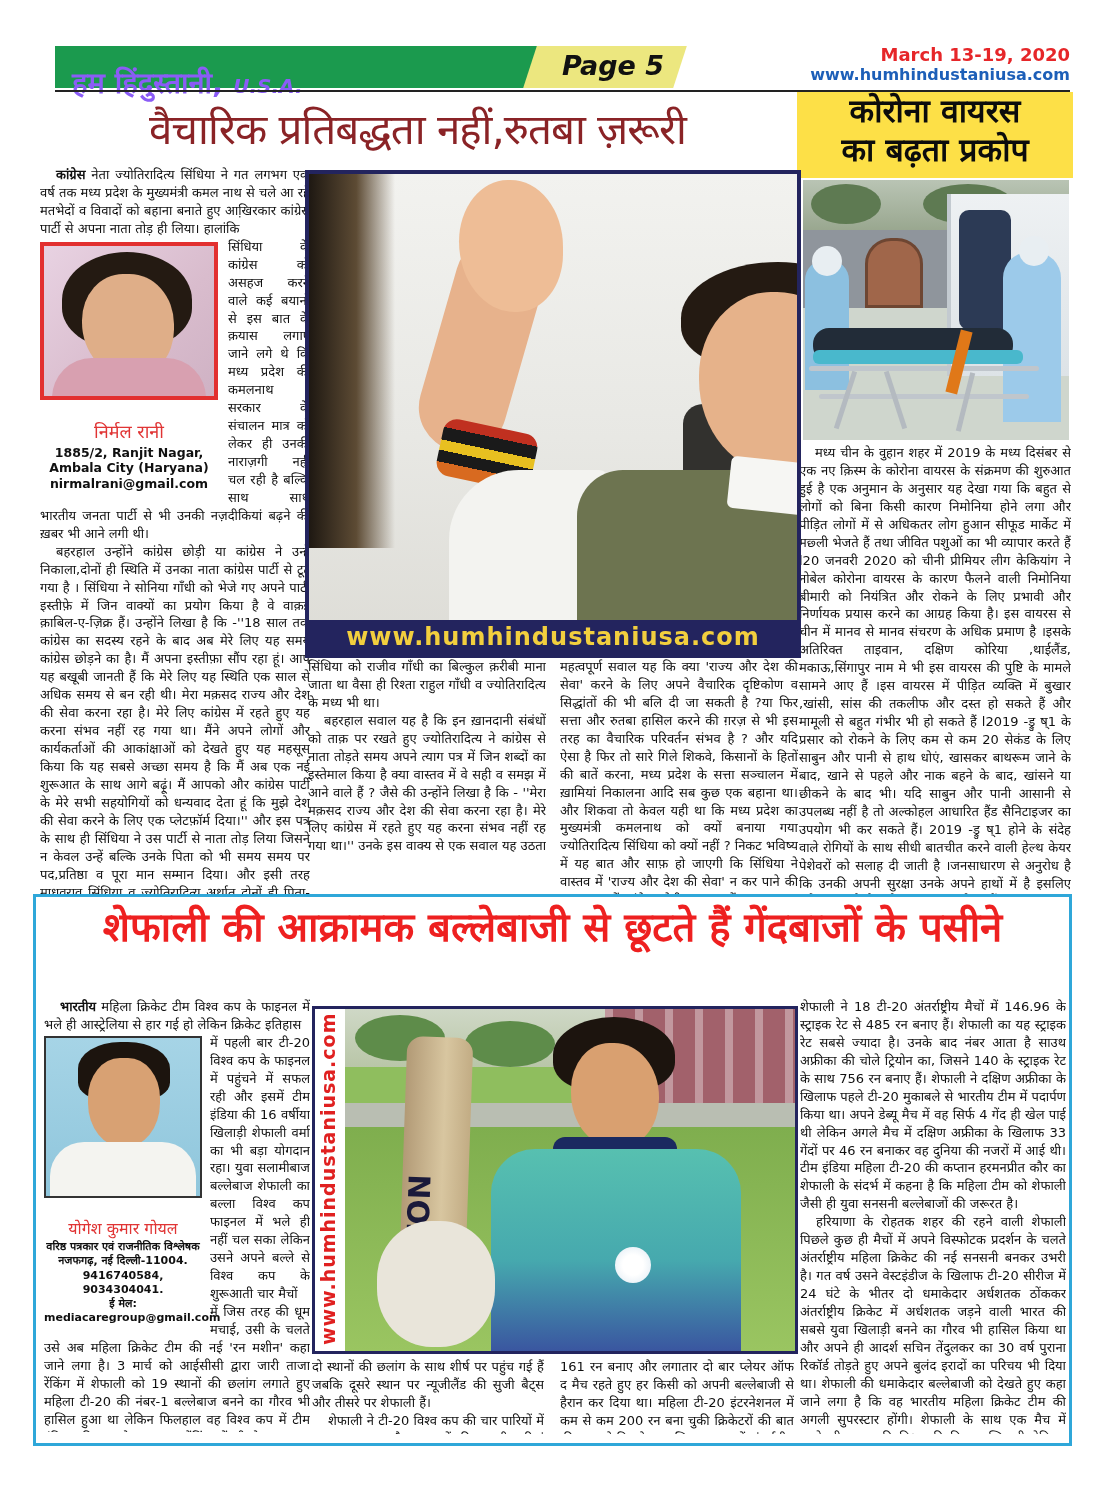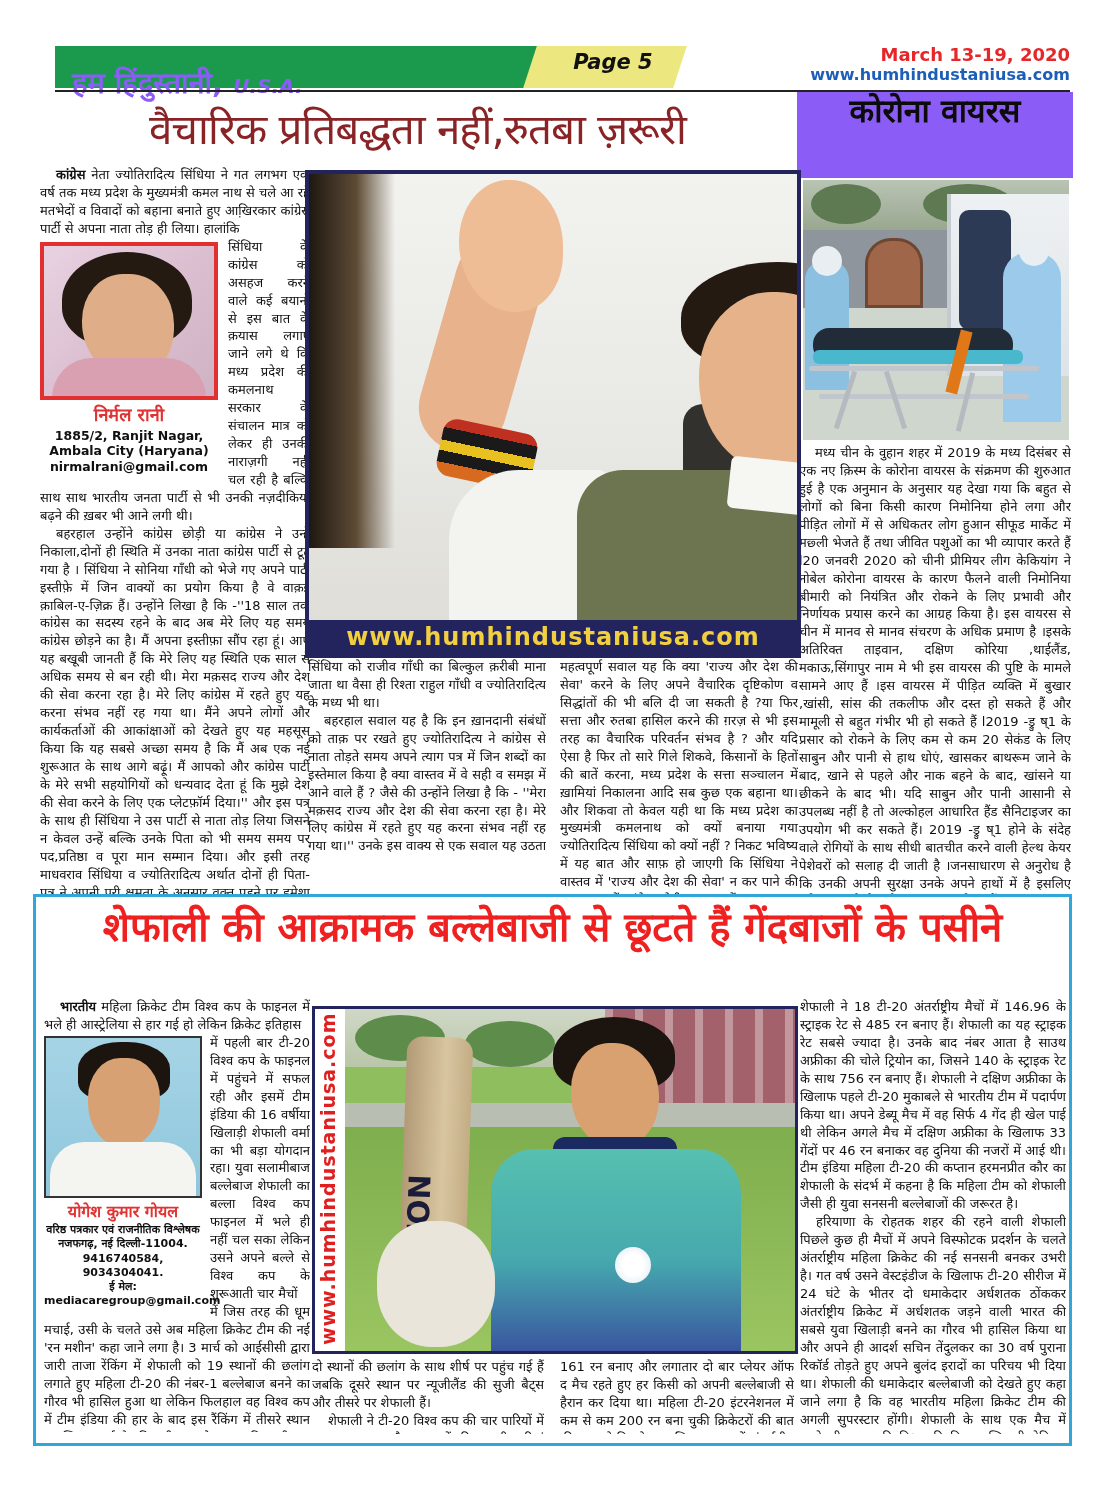--- a/index.html
+++ b/index.html
@@ -5,49 +5,49 @@
   html,body{margin:0;padding:0;background:#888;}
   .page{position:relative;width:1095px;height:1490px;background:#ffffff;margin:0 auto;
         font-family:"DejaVu Sans","Liberation Sans",sans-serif;color:#111;overflow:hidden;}
   .abs{position:absolute;}
 
   
   .masthead-bar{left:55px;top:46px;width:500px;height:42px;background:#1b9a4e;}
   .masthead-text{left:72px;top:62px;color:#8b5cf6;font-weight:bold;font-size:29px;white-space:nowrap;}
   .masthead-usa{font-size:20px;font-style:italic;font-weight:bold;}
   .page-tab{left:530px;top:46px;width:150px;height:42px;background:#ece77f;transform:skewX(-18deg);}
-  .page-tab-text{left:553px;top:50px;width:120px;text-align:center;font-size:21px;font-weight:bold;font-style:italic;color:#111;}
+  .page-tab-text{left:553px;top:50px;width:120px;text-align:center;font-size:27px;font-weight:bold;font-style:italic;color:#111;}
   .header-rule{left:55px;top:90px;width:1015px;height:2px;background:#222;}
   .date-text{right:25px;top:44px;text-align:right;color:#e62629;font-weight:bold;font-size:18px;}
   .site-text{right:25px;top:65px;text-align:right;color:#1d5fb8;font-weight:bold;font-size:16px;}
 
   
   .headline1{left:35px;top:96px;width:765px;height:70px;color:#8a2326;font-weight:normal;font-size:42px;
              letter-spacing:-1px;white-space:nowrap;overflow:hidden;text-align:center;line-height:68px;}
-  .corona-head{left:797px;top:92px;width:276px;height:86px;background:#8b5cf6;text-align:center;
+  .corona-head{left:797px;top:92px;width:276px;height:86px;background:#fde047;text-align:center;
                font-weight:bold;color:#0c0c0c;font-size:32px;line-height:1.22;overflow:hidden;}
   .headline3{left:40px;top:902px;width:1025px;height:52px;color:#ee2020;font-weight:bold;font-size:40px;
              white-space:nowrap;overflow:hidden;text-align:center;line-height:50px;}
 
   
   .bt{font-size:13px;line-height:1.38;text-align:justify;overflow:hidden;color:#101010;}
   .bt .para{margin:0;}
   .indent{text-indent:16px;}
   .lead{font-weight:bold;}
 
   .col1{left:40px;top:166px;width:270px;height:728px;}
   .col2{left:308px;top:658px;width:238px;height:196px;}
   .col3{left:560px;top:658px;width:238px;height:236px;}
   .corona-body{left:799px;top:444px;width:272px;height:455px;}
 
   
   .authbox{float:left;width:178px;margin:4px 10px 4px 0;text-align:center;}
   .authbox .photo1{height:150px;border:4px solid #e23030;position:relative;overflow:hidden;
                    background:linear-gradient(135deg,#e8d2e2 0%,#d9bccd 60%,#cfb2c4 100%);}
-  .auth-name{color:#e03434;font-weight:bold;font-size:18px;margin-top:3px;}
+  .auth-name{color:#e03434;font-weight:normal;font-size:18px;margin-top:20px;}
   .auth-line{font-weight:bold;font-size:12.5px;line-height:1.25;}
   .authbox2{float:left;width:158px;margin:2px 8px 2px 0;text-align:center;}
   .authbox2 .photo2{height:158px;border:2px solid #333;position:relative;overflow:hidden;
                     background:linear-gradient(180deg,#a6d4e6 0%,#8fc6dc 100%);}
   .auth-line2{font-weight:bold;font-size:11px;line-height:1.3;}
 
   
   .hair-f{position:absolute;left:18px;top:6px;width:130px;height:96px;background:#241a12;border-radius:50% 50% 42% 42%;}
   .face-f{position:absolute;left:38px;top:28px;width:92px;height:104px;background:#dfae88;border-radius:48% 52% 50% 58%;}
   .body-f{position:absolute;left:8px;top:112px;width:154px;height:48px;background:#d8a0b0;border-radius:40px 40px 0 0;}
@@ -134,20 +134,21 @@
   </div>
   <div class="abs page-tab-text">Page 5</div>
   <div class="abs header-rule"></div>
   <div class="abs date-text">March 13-19, 2020</div>
   <div class="abs site-text">www.humhindustaniusa.com</div>
 
   <div class="abs headline1">वैचारिक प्रतिबद्धता नहीं,रुतबा ज़रूरी</div>
 
   <div class="abs corona-head">
     <div>कोरोना वायरस</div>
+    <div>का बढ़ता प्रकोप</div>
   </div>
 
   <div class="abs coronaimg">
     <div class="cv-trees"></div>
     <div class="cv-tree" style="left:8px;"></div>
     <div class="cv-tree" style="left:120px;width:90px;"></div>
     <div class="cv-wall"></div>
     <div class="cv-arch"></div>
     <div class="cv-van"></div>
     <div class="cv-vandark"></div>

